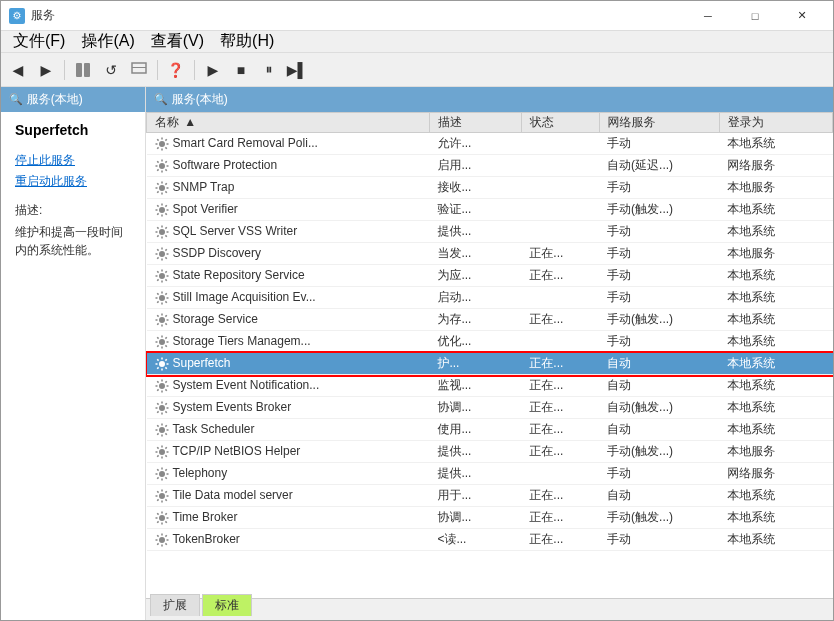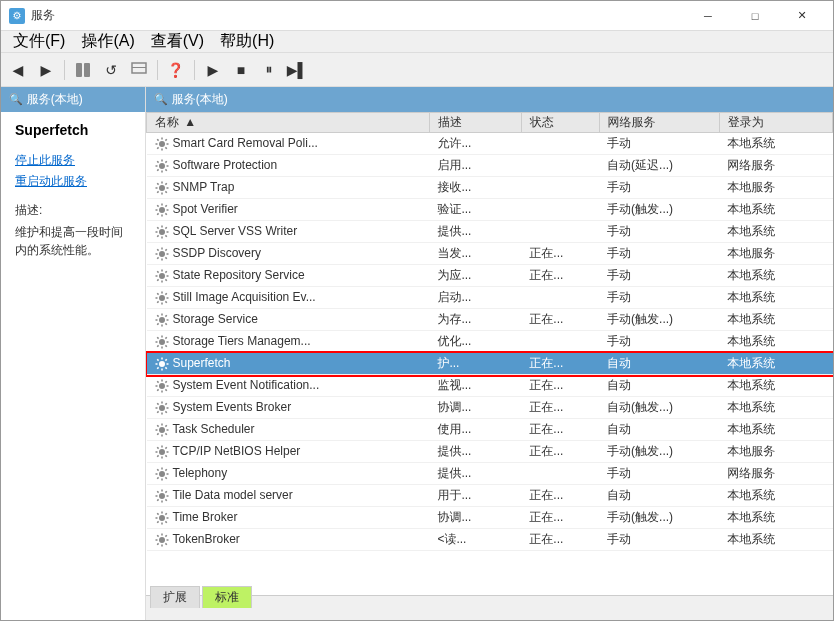--- a/index.html
+++ b/index.html
@@ -42,21 +42,21 @@
     .table-container { flex: 1; overflow-y: auto; }
     .services-table { width: 100%; border-collapse: collapse; }
     .services-table thead th { background: #e8e8e8; border: 1px solid #ccc; padding: 1px 8px; text-align: left; font-size: 12px; font-weight: normal; color: #333; white-space: nowrap; cursor: pointer; }
     .sort-indicator { margin-left: 2px; }
     .services-table tbody tr { cursor: pointer; }
     .services-table tbody tr.selected { background: #3399cc; color: #fff; outline: 2px solid red; }
     .services-table tbody tr.selected td { color: #fff; }
     .services-table tbody td { border-bottom: 1px solid #f0f0f0; padding: 2px 8px; font-size: 12px; color: #333; white-space: nowrap; }
 
     
-    .tab-bar { height: 22px; display: flex; align-items: flex-end; background: #f0f0f0; border-top: 1px solid #ccc; padding: 12px 4px; }
+    .tab-bar { height: 22px; display: flex; align-items: flex-end; background: #f0f0f0; border-top: 1px solid #ccc; padding: 4px 4px; }
     .tab { padding: 2px 12px; font-size: 12px; color: #333; cursor: pointer; border: 1px solid #ccc; border-bottom: none; background: #e0e0e0; margin-right: 2px; }
     .tab.active { background: #bef264; }
 
     
     ::-webkit-scrollbar { width: 14px; }
     ::-webkit-scrollbar-track { background: #f0f0f0; }
     ::-webkit-scrollbar-thumb { background: #c0c0c0; border: 2px solid #f0f0f0; }
   </style>
 </head>
 <body>

